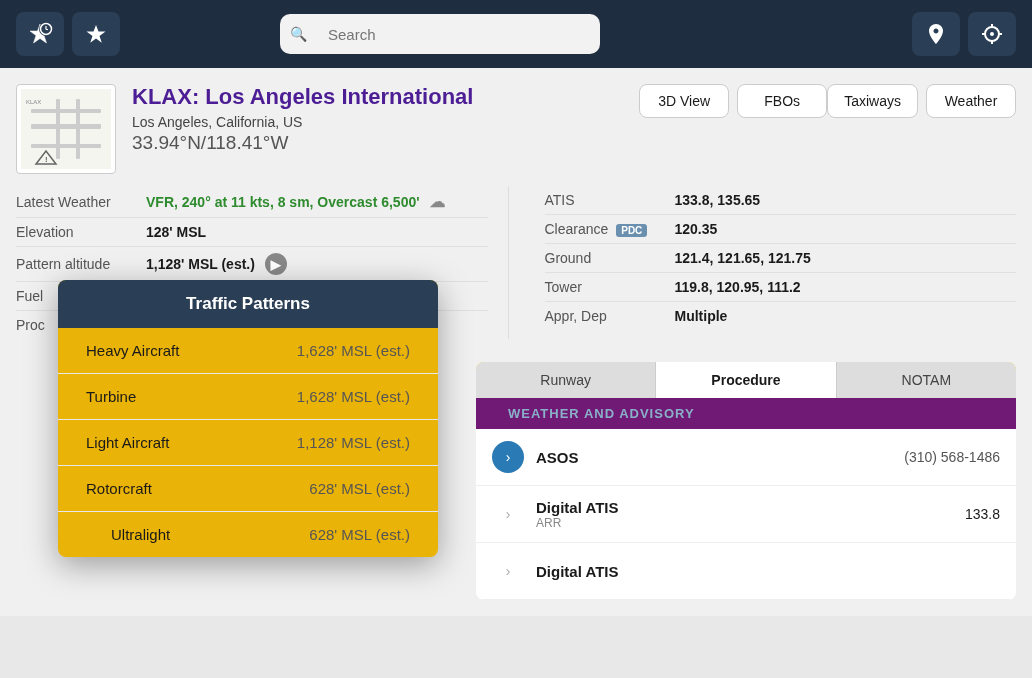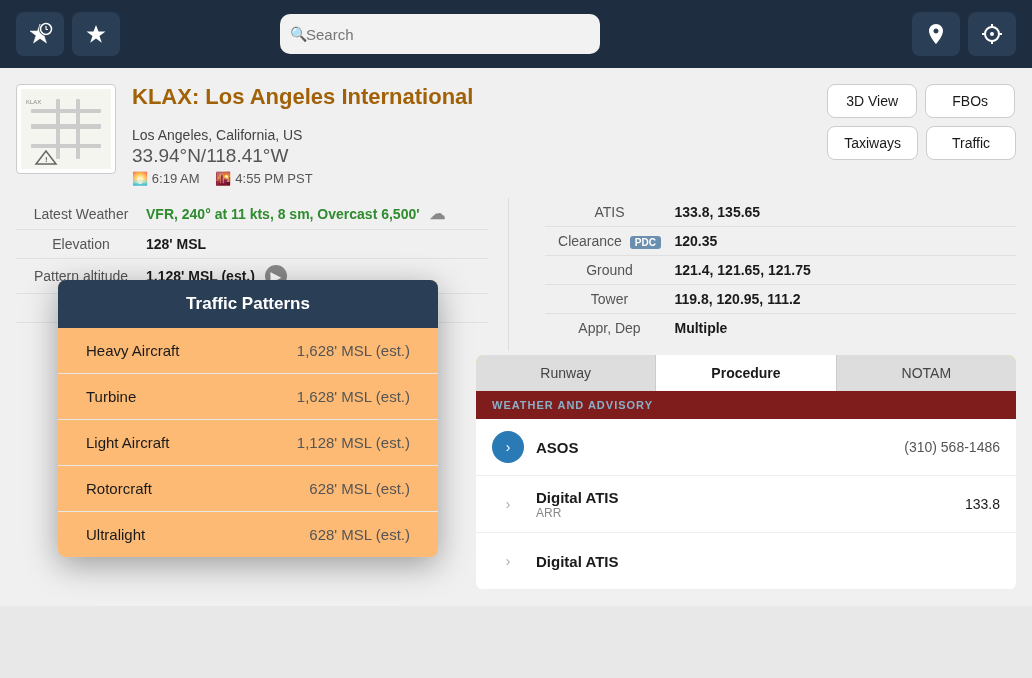--- a/index.html
+++ b/index.html
@@ -40,21 +40,21 @@
       margin-left: auto;
       margin-right: auto;
       position: relative;
     }
     .search-bar input {
       width: 100%;
       height: 40px;
       border-radius: 10px;
       border: none;
       background: #f2f2f2;
-      padding: 0 12px 0 26px;
+      padding: 0 12px 0 48px;
       font-size: 15px;
       color: #555;
       outline: none;
     }
     .search-icon-wrap {
       position: absolute;
       left: 10px;
       top: 50%;
       transform: translateY(-50%);
       color: #999;
@@ -95,43 +95,42 @@
     .airport-diagram svg {
       width: 90px;
       height: 80px;
     }
     .airport-info {
       flex: 1;
     }
     .airport-title {
       font-size: 22px;
       font-weight: 700;
-      color: #a16207;
-      margin-bottom: 17px;
+      color: #4c1d95;
+      margin-bottom: 4px;
     }
     .airport-location {
       font-size: 14px;
       color: #444;
       margin-bottom: 2px;
     }
     .airport-coords {
       font-size: 19px;
       color: #555;
       margin-bottom: 4px;
     }
     .airport-times {
       font-size: 13px;
       color: #555;
       display: flex;
       gap: 16px;
     }
     .airport-actions {
       display: flex;
-      flex-direction: column;
-      gap: 8px;
+      flex-direction: row;
       flex-shrink: 0;
     }
     .airport-actions-row {
       display: flex;
       gap: 8px;
     }
     .action-btn {
       background: white;
       border: 1px solid #ccc;
       border-radius: 8px;
@@ -156,21 +155,20 @@
       flex: 1;
       border-left: 1px solid #ddd;
       padding-left: 36px;
     }
     .info-row {
       display: flex;
       align-items: center;
       padding: 6px 0;
       border-bottom: 1px solid #e0e0e0;
       font-size: 14px;
-      text-align: center;
     }
     .info-row:last-child {
       border-bottom: none;
     }
     .info-label {
       color: #555;
       min-width: 130px;
       flex-shrink: 0;
     }
     .info-value {
@@ -208,20 +206,21 @@
       border-radius: 0 0 8px 8px;
       overflow: hidden;
     }
 
     
     .tabs {
       display: flex;
       background: #fde047;
       border-radius: 8px 8px 0 0;
       overflow: hidden;
+      margin-top: 19px;
     }
     .tab {
       flex: 1;
       padding: 10px 0;
       text-align: center;
       font-size: 14px;
       font-weight: 500;
       cursor: pointer;
       color: #444;
       background: #ddd;
@@ -232,26 +231,26 @@
       background: white;
       color: #1a1a1a;
       font-weight: 600;
     }
 
     
     .right-panel-inner {
       padding: 0;
     }
     .section-header {
-      background: #7f1d1d;
+      background: #701a75;
       color: #8ab0c8;
-      font-size: 11px;
+      font-size: 13px;
       font-weight: 700;
       letter-spacing: 1px;
-      padding: 8px 16px;
+      padding: 8px 32px;
     }
     .weather-item {
       display: flex;
       align-items: center;
       padding: 12px 16px;
       border-bottom: 1px solid #eee;
       position: relative;
     }
     .weather-item-chevron {
       width: 32px;
@@ -293,21 +292,21 @@
       font-size: 14px;
       color: #555;
     }
 
     
     .traffic-popup {
       position: absolute;
       left: 58px;
       top: 280px;
       width: 380px;
-      background: #fdba74;
+      background: #eab308;
       border-radius: 8px;
       box-shadow: 0 8px 32px rgba(0,0,0,0.35);
       z-index: 100;
       overflow: hidden;
     }
     .traffic-popup-header {
       background: #2a3e55;
       color: white;
       text-align: center;
       padding: 14px;
@@ -317,20 +316,21 @@
     .traffic-row {
       display: flex;
       justify-content: space-between;
       align-items: center;
       padding: 14px 28px;
       border-bottom: 1px solid #e8e8e8;
       font-size: 15px;
     }
     .traffic-row:last-child {
       border-bottom: none;
+      margin-left: 25px;
     }
     .traffic-type {
       color: #1a1a1a;
       font-weight: 400;
     }
     .traffic-alt {
       color: #555;
     }
 
     
@@ -400,40 +400,30 @@
         <polygon points="25,62 15,75 35,75" fill="none" stroke="#666" stroke-width="1.5"></polygon>
         <text x="24" y="73" font-size="8" fill="#666" font-weight="bold">!</text>
         <text x="5" y="15" font-size="6" fill="#888">KLAX</text>
       </svg>
     </div>
 
     <div class="airport-info">
       <div class="airport-title">KLAX: Los Angeles International</div>
       <div class="airport-location">Los Angeles, California, US</div>
       <div class="airport-coords">33.94°N/118.41°W</div>
-      <div class="airport-times">
-        <span>
-          <span>🌅</span>
-          <span>6:19 AM</span>
-        </span>
-        <span>
-          <span>🌇</span>
-          <span>4:55 PM PST</span>
-        </span>
-      </div>
     </div>
 
     <div class="airport-actions">
       <div class="airport-actions-row">
         <button class="action-btn">3D View</button>
         <button class="action-btn">FBOs</button>
       </div>
       <div class="airport-actions-row">
         <button class="action-btn">Taxiways</button>
-        <button class="action-btn">Traffic</button>
+        <button class="action-btn">Weather</button>
       </div>
     </div>
   </div>
 
   <div class="info-section">
     <div class="info-left">
       <div class="info-row">
         <span class="info-label">Latest Weather</span>
         <span class="info-value green">
           <span>VFR, 240° at 11 kts, 8 sm, Overcast 6,500'</span>

